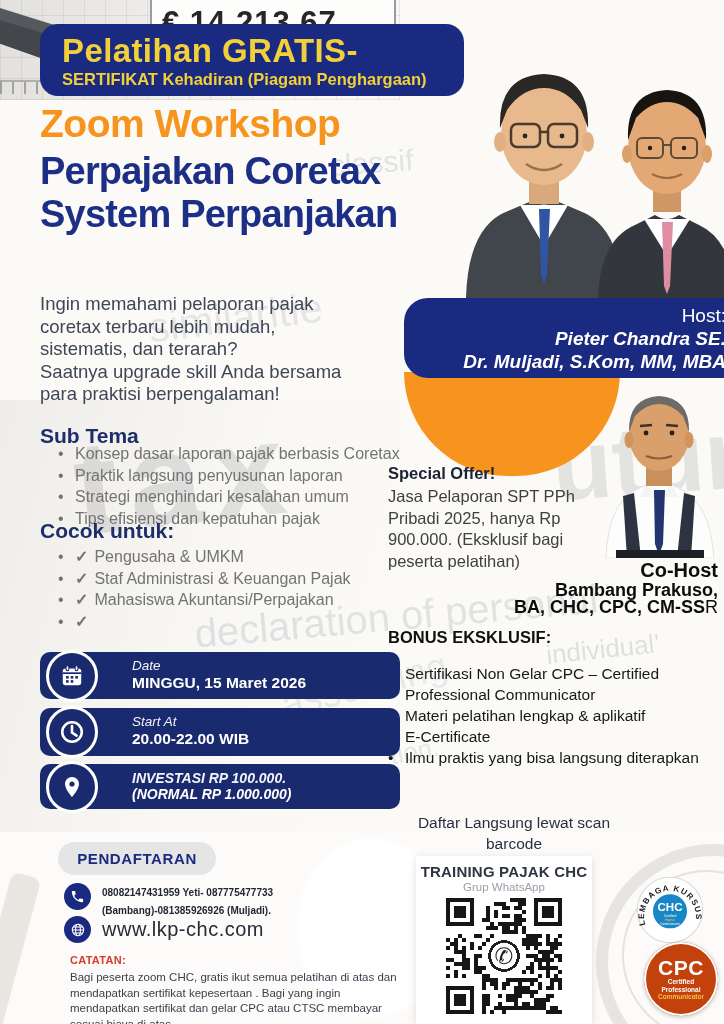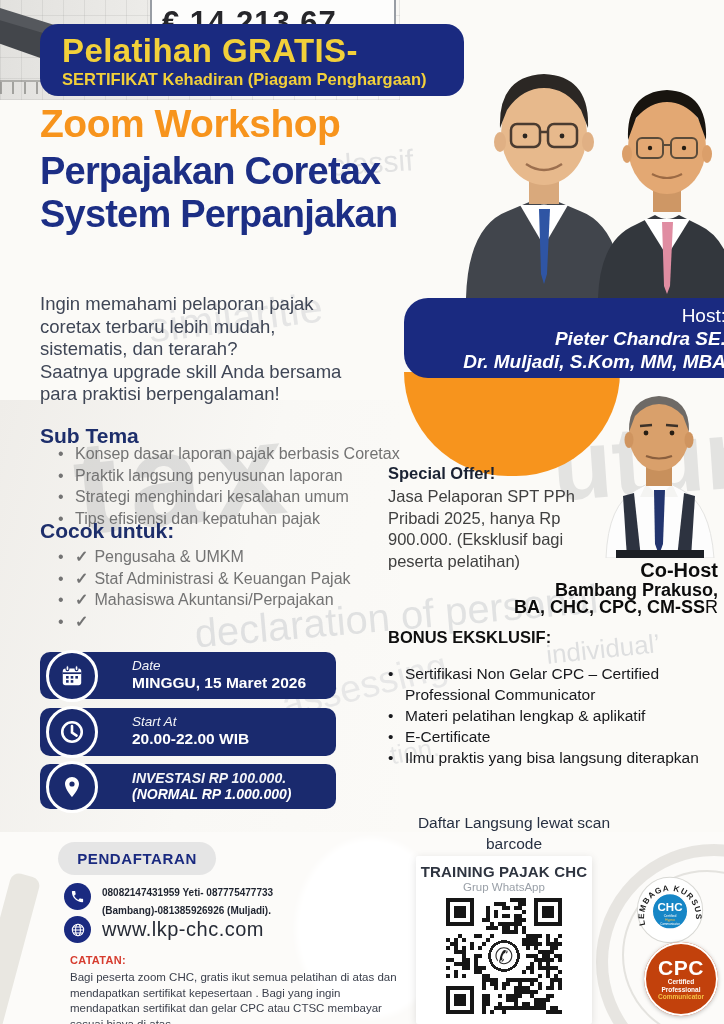--- a/index.html
+++ b/index.html
@@ -81,21 +81,21 @@
   .cohost-text{right:6px;top:560px;z-index:4;text-align:right;color:#0c0c0c;}
   .cohost-label{font-size:20px;font-weight:800;line-height:20px;}
   .cohost-name{font-size:18px;font-weight:800;line-height:17px;margin-top:2px;}
   .cohost-cred{font-size:18px;font-weight:800;line-height:17px;}
   .cred-suffix{font-weight:400;}
   .bonus{left:388px;top:628px;width:322px;z-index:2;}
   .bonus-h{font-size:16.5px;font-weight:800;color:#101010;}
   .bonus .li{font-size:15.5px;color:#17181c;line-height:21px;font-weight:500;}
   .bonus-list{margin-top:16px;}
   
-  .pill{position:absolute;left:40px;width:296px;background:#1A2A6E;border-radius:10px;
+  .pill{position:absolute;left:40px;width:360px;background:#1A2A6E;border-radius:10px;
     z-index:2;color:#fff;}
   .pill-badge{position:absolute;left:6px;top:50%;transform:translateY(-50%);width:46px;height:46px;
     border-radius:50%;background:#1A2A6E;border:3px solid #fff;
     display:flex;align-items:center;justify-content:center;box-sizing:content-box;}
   .pill-text{margin-left:92px;padding:6px 6px 6px 0;}
   .pill-label{font-size:13.5px;font-style:italic;font-weight:500;opacity:.95;}
   .pill-value{font-size:15.5px;font-weight:800;margin-top:1px;white-space:nowrap;}
   .pill3 .pill-label{font-weight:800;font-size:14px;}
   .pill3 .pill-value{font-size:14px;font-style:italic;margin-top:0;}
   

